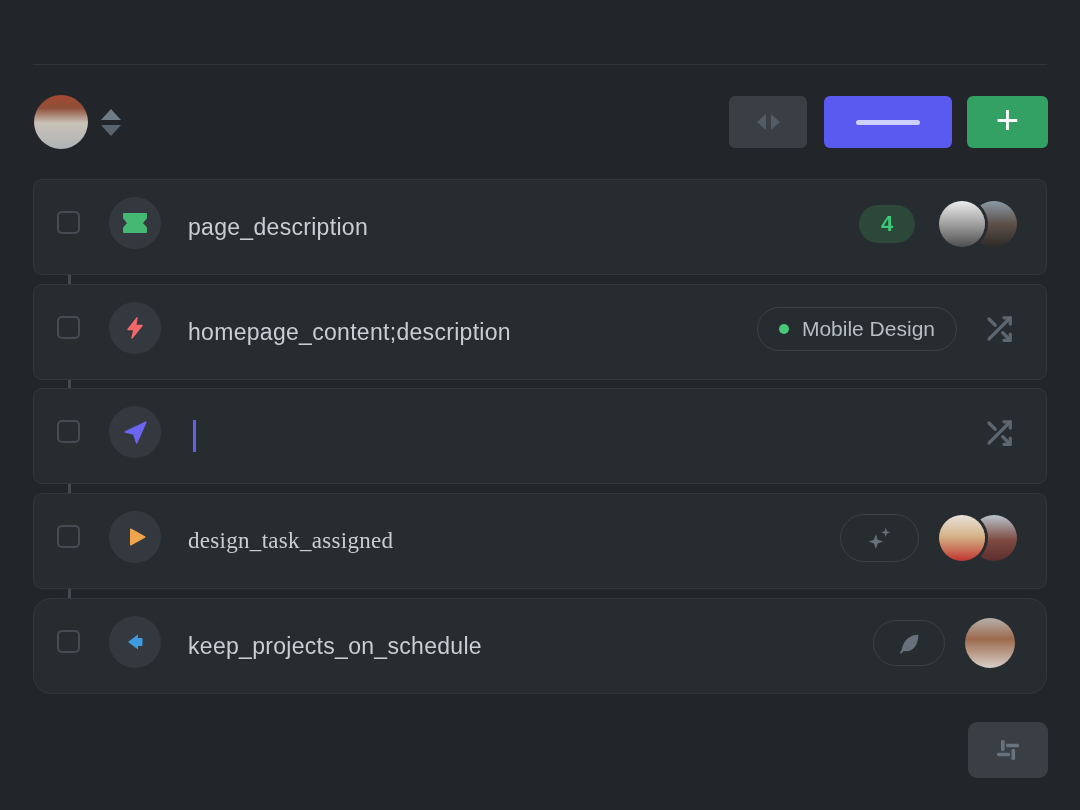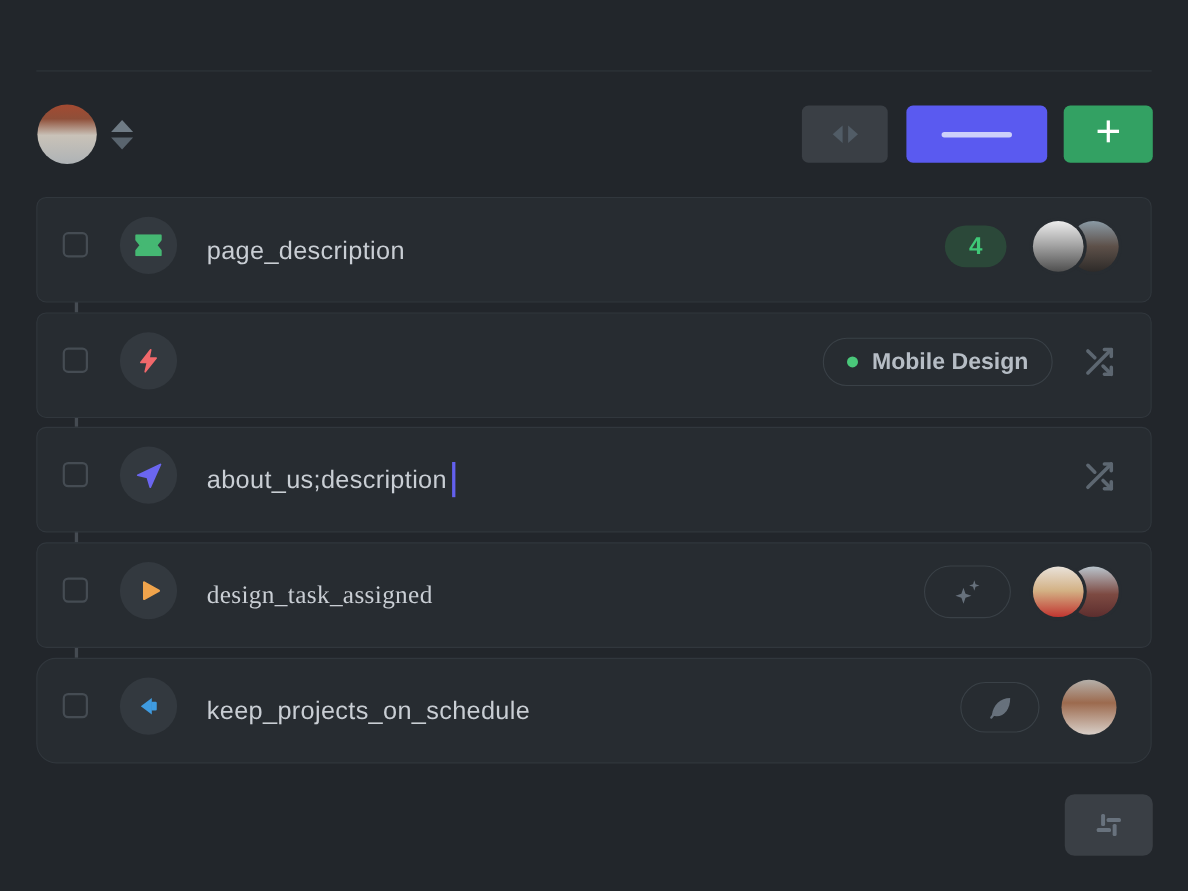--- a/index.html
+++ b/index.html
@@ -41,21 +41,21 @@
   .cursor { display:inline-block; width:3px; height:32px; background:#6360ee; margin-left:5px; }
 
   .count-badge { position:absolute; right:131px; top:25px; min-width:56px; height:38px; border-radius:19px;
     background:#2b4839; color:#3fc877; font-size:22px; font-weight:bold;
     display:flex; align-items:center; justify-content:center; }
   .tag-pill { position:absolute; right:89px; top:22px; height:44px; border:1px solid #3a4147;
     border-radius:22px; display:flex; align-items:center; gap:13px; padding:0 21px; cursor:pointer; }
   .dot { width:10px; height:10px; border-radius:50%; flex:0 0 auto; }
   .dot-green { background:#4ac87a; }
   .dot-purple { background:#6b66f0; }
-  .tag-label { font-size:21px; color:#b6bdc5; white-space:nowrap;font-weight:bold; }
+  .tag-label { font-size:21px; color:#b6bdc5; white-space:nowrap; }
   .shuffle { position:absolute; right:32px; top:29px; width:30px; height:30px; cursor:pointer; }
   .icon-pill { position:absolute; border:1px solid #3a4147; border-radius:24px;
     display:flex; align-items:center; justify-content:center; cursor:pointer; }
   .pill-sparkles { right:127px; top:20px; width:79px; height:48px; }
   .pill-leaf { right:101px; top:21px; width:72px; height:46px; }
 
   .avatars2 { position:absolute; right:29px; top:20px; width:78px; height:48px; }
   .av { position:absolute; width:46px; height:46px; border-radius:50%; top:1px; box-shadow:0 0 0 3px #272c31; }
   .av.first { left:0; z-index:2; }
   .av.second { right:0; z-index:1; }
@@ -110,20 +110,21 @@
   </span>
 </div>
 
 <div class="row" style="top:284px;">
   <span class="cb"></span>
   <span class="circ">
     <svg width="24" height="24" viewBox="0 0 24 24">
         <polygon points="14,2 5,13.5 11,13.5 9,22 19,9.5 12.5,9.5" fill="#f1686b" stroke="#f1686b" stroke-width="1.5" stroke-linejoin="round"></polygon>
       </svg>
   </span>
+  <span class="title">homepage_content;description</span>
   <span class="tag-pill">
     <span class="dot dot-green"></span>
     <span class="tag-label">Mobile Design</span>
   </span>
   <span class="shuffle">
     <svg width="30" height="30" viewBox="0 0 24 24" fill="none" stroke="#5d6771" stroke-width="2.6" stroke-linecap="round" stroke-linejoin="round">
       <polyline points="16 3 21 3 21 8"></polyline>
         <line x1="4" y1="20" x2="21" y2="3"></line>
       <polyline points="21 16 21 21 16 21"></polyline>
         <line x1="15" y1="15" x2="21" y2="21"></line>
@@ -133,21 +134,20 @@
 </div>
 
 <div class="row" style="top:388px;">
   <span class="cb"></span>
   <span class="circ">
     <svg width="26" height="26" viewBox="0 0 24 24">
         <polygon points="3,12 22,3 13.5,22 11,13.8" fill="#6b66f0" stroke="#6b66f0" stroke-width="1.5" stroke-linejoin="round"></polygon>
       </svg>
   </span>
   <span class="title">
-      <span>about_us;description</span>
       <span class="cursor"></span>
     </span>
   <span class="shuffle">
     <svg width="30" height="30" viewBox="0 0 24 24" fill="none" stroke="#5d6771" stroke-width="2.6" stroke-linecap="round" stroke-linejoin="round">
       <polyline points="16 3 21 3 21 8"></polyline>
         <line x1="4" y1="20" x2="21" y2="3"></line>
       <polyline points="21 16 21 21 16 21"></polyline>
         <line x1="15" y1="15" x2="21" y2="21"></line>
         <line x1="4" y1="4" x2="9" y2="9"></line>
     </svg>

